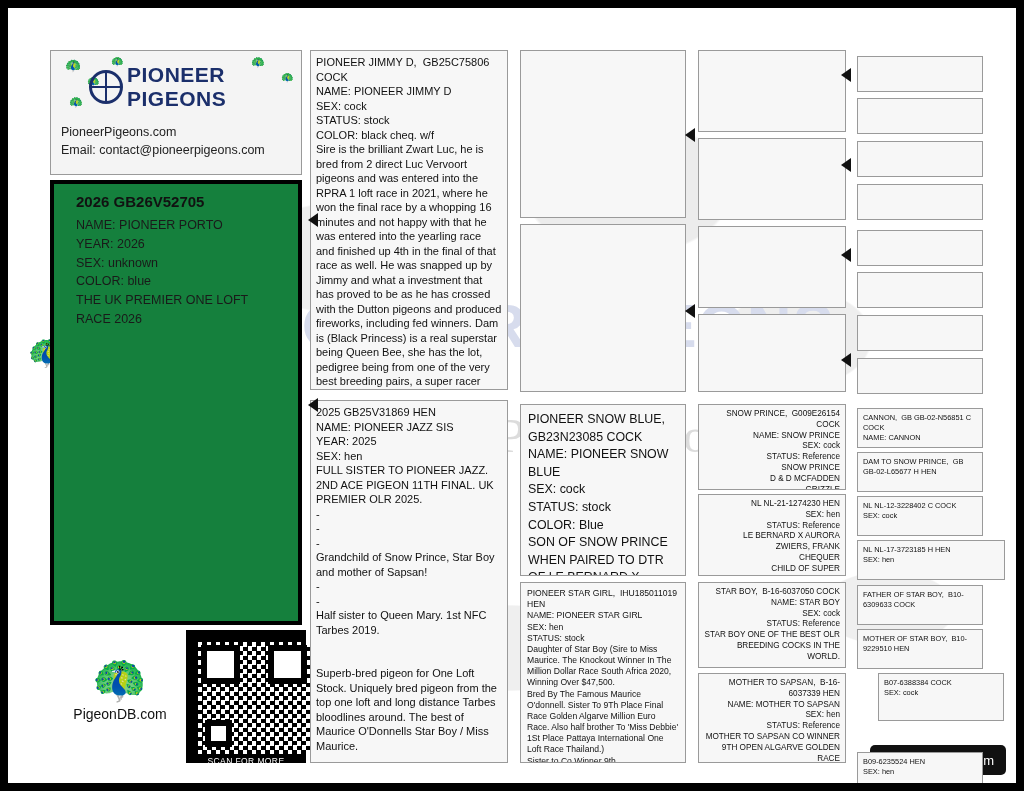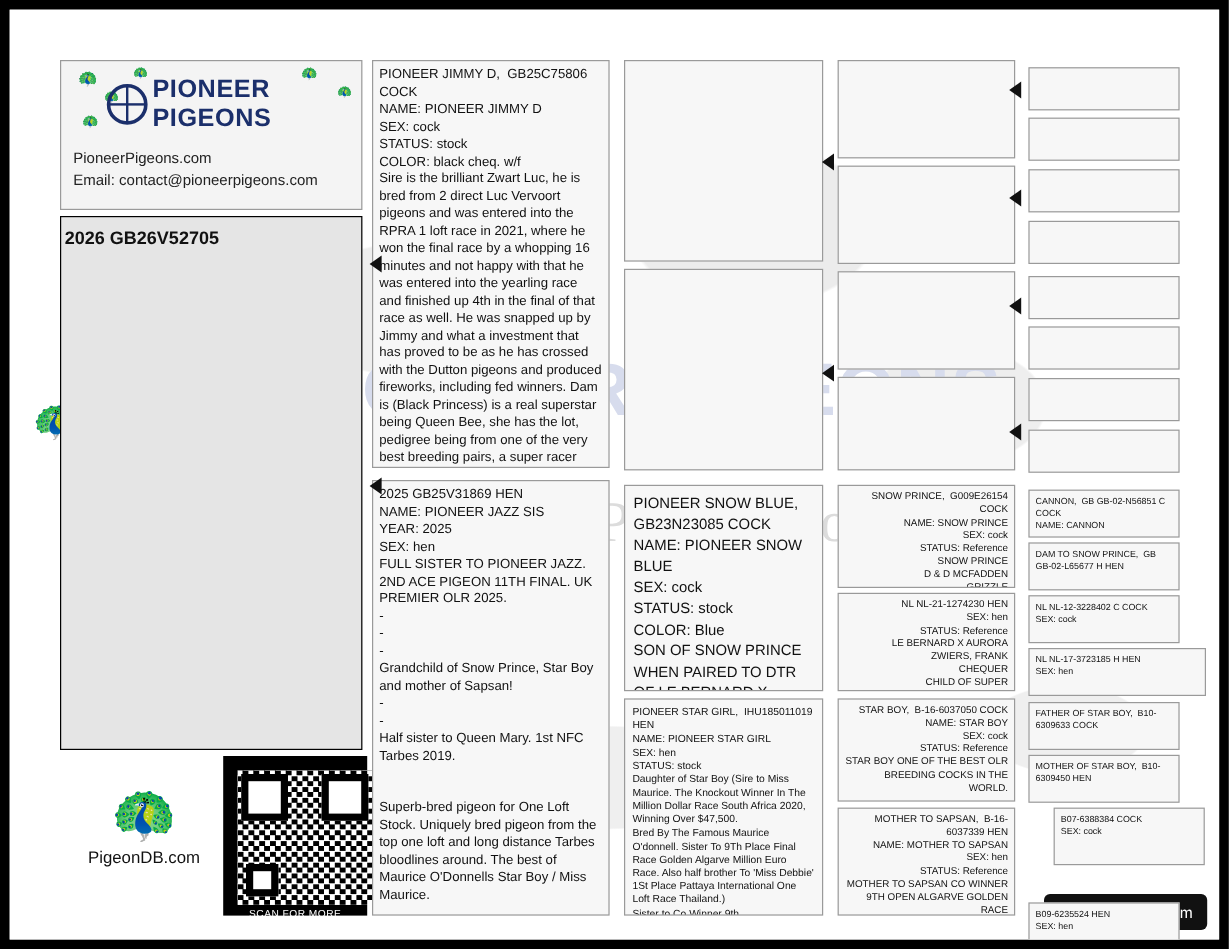--- a/index.html
+++ b/index.html
@@ -115,23 +115,23 @@
     color: #2b2b2b;
     font-size: 13px;
     line-height: 1;
   }
 
   
   #subject-card {
     position: absolute;
     left: 42px; top: 172px;
     width: 252px; height: 445px;
-    background: #e5e5e5;
-    border: 1px solid #000000;
-    padding: 9px 3px;
+    background: #15803d;
+    border: 4px solid #000000;
+    padding: 9px 22px;
   }
   #subject-card .ring {
     font-size: 15px; font-weight: bold; color: #111;
     margin-bottom: 6px;
   }
   #subject-card .lines {
     font-size: 12.5px;
     color: #1a1a1a;
     line-height: 1.5;
     white-space: pre-wrap;
@@ -243,20 +243,25 @@
       <div class="logo-text">PIONEER PIGEONS</div>
     </div>
     <div class="contact">
       <div>PioneerPigeons.com</div>
       <div>Email: contact@pioneerpigeons.com</div>
     </div>
   </div>
 
   <div id="subject-card">
     <div class="ring">2026 GB26V52705</div>
+    <div class="lines">NAME: PIONEER PORTO
+YEAR: 2026
+SEX: unknown
+COLOR: blue
+THE UK PREMIER ONE LOFT RACE 2026</div>
   </div>
 
   <div id="pdb-logo">
     <div class="glyph">🦚</div>
     <div class="label">PigeonDB.com</div>
   </div>
 
   <div id="qr-card">
     <div id="qr-img">
       <div id="qr-corner3"></div>
@@ -403,21 +408,21 @@
 SEX: cock</span>
   </div>
   <div class="box" style="left:849px; top:532px; width:148px; height:40px;">
     <span class="txt c4">NL NL-17-3723185 H HEN
 SEX: hen</span>
   </div>
   <div class="box" style="left:849px; top:577px; width:126px; height:40px;">
     <span class="txt c4">FATHER OF STAR BOY,  B10-6309633 COCK</span>
   </div>
   <div class="box" style="left:849px; top:621px; width:126px; height:40px;">
-    <span class="txt c4">MOTHER OF STAR BOY,  B10-6309450 HEN</span>
+    <span class="txt c4">MOTHER OF STAR BOY,  B10-9229510 HEN</span>
   </div>
   <div class="box" style="left:870px; top:665px; width:126px; height:48px;">
     <span class="txt c4">B07-6388384 COCK
 SEX: cock</span>
   </div>
   <div class="box" style="left:849px; top:744px; width:126px; height:40px;">
     <span class="txt c4">B09-6235524 HEN
 SEX: hen</span>
   </div>
 

